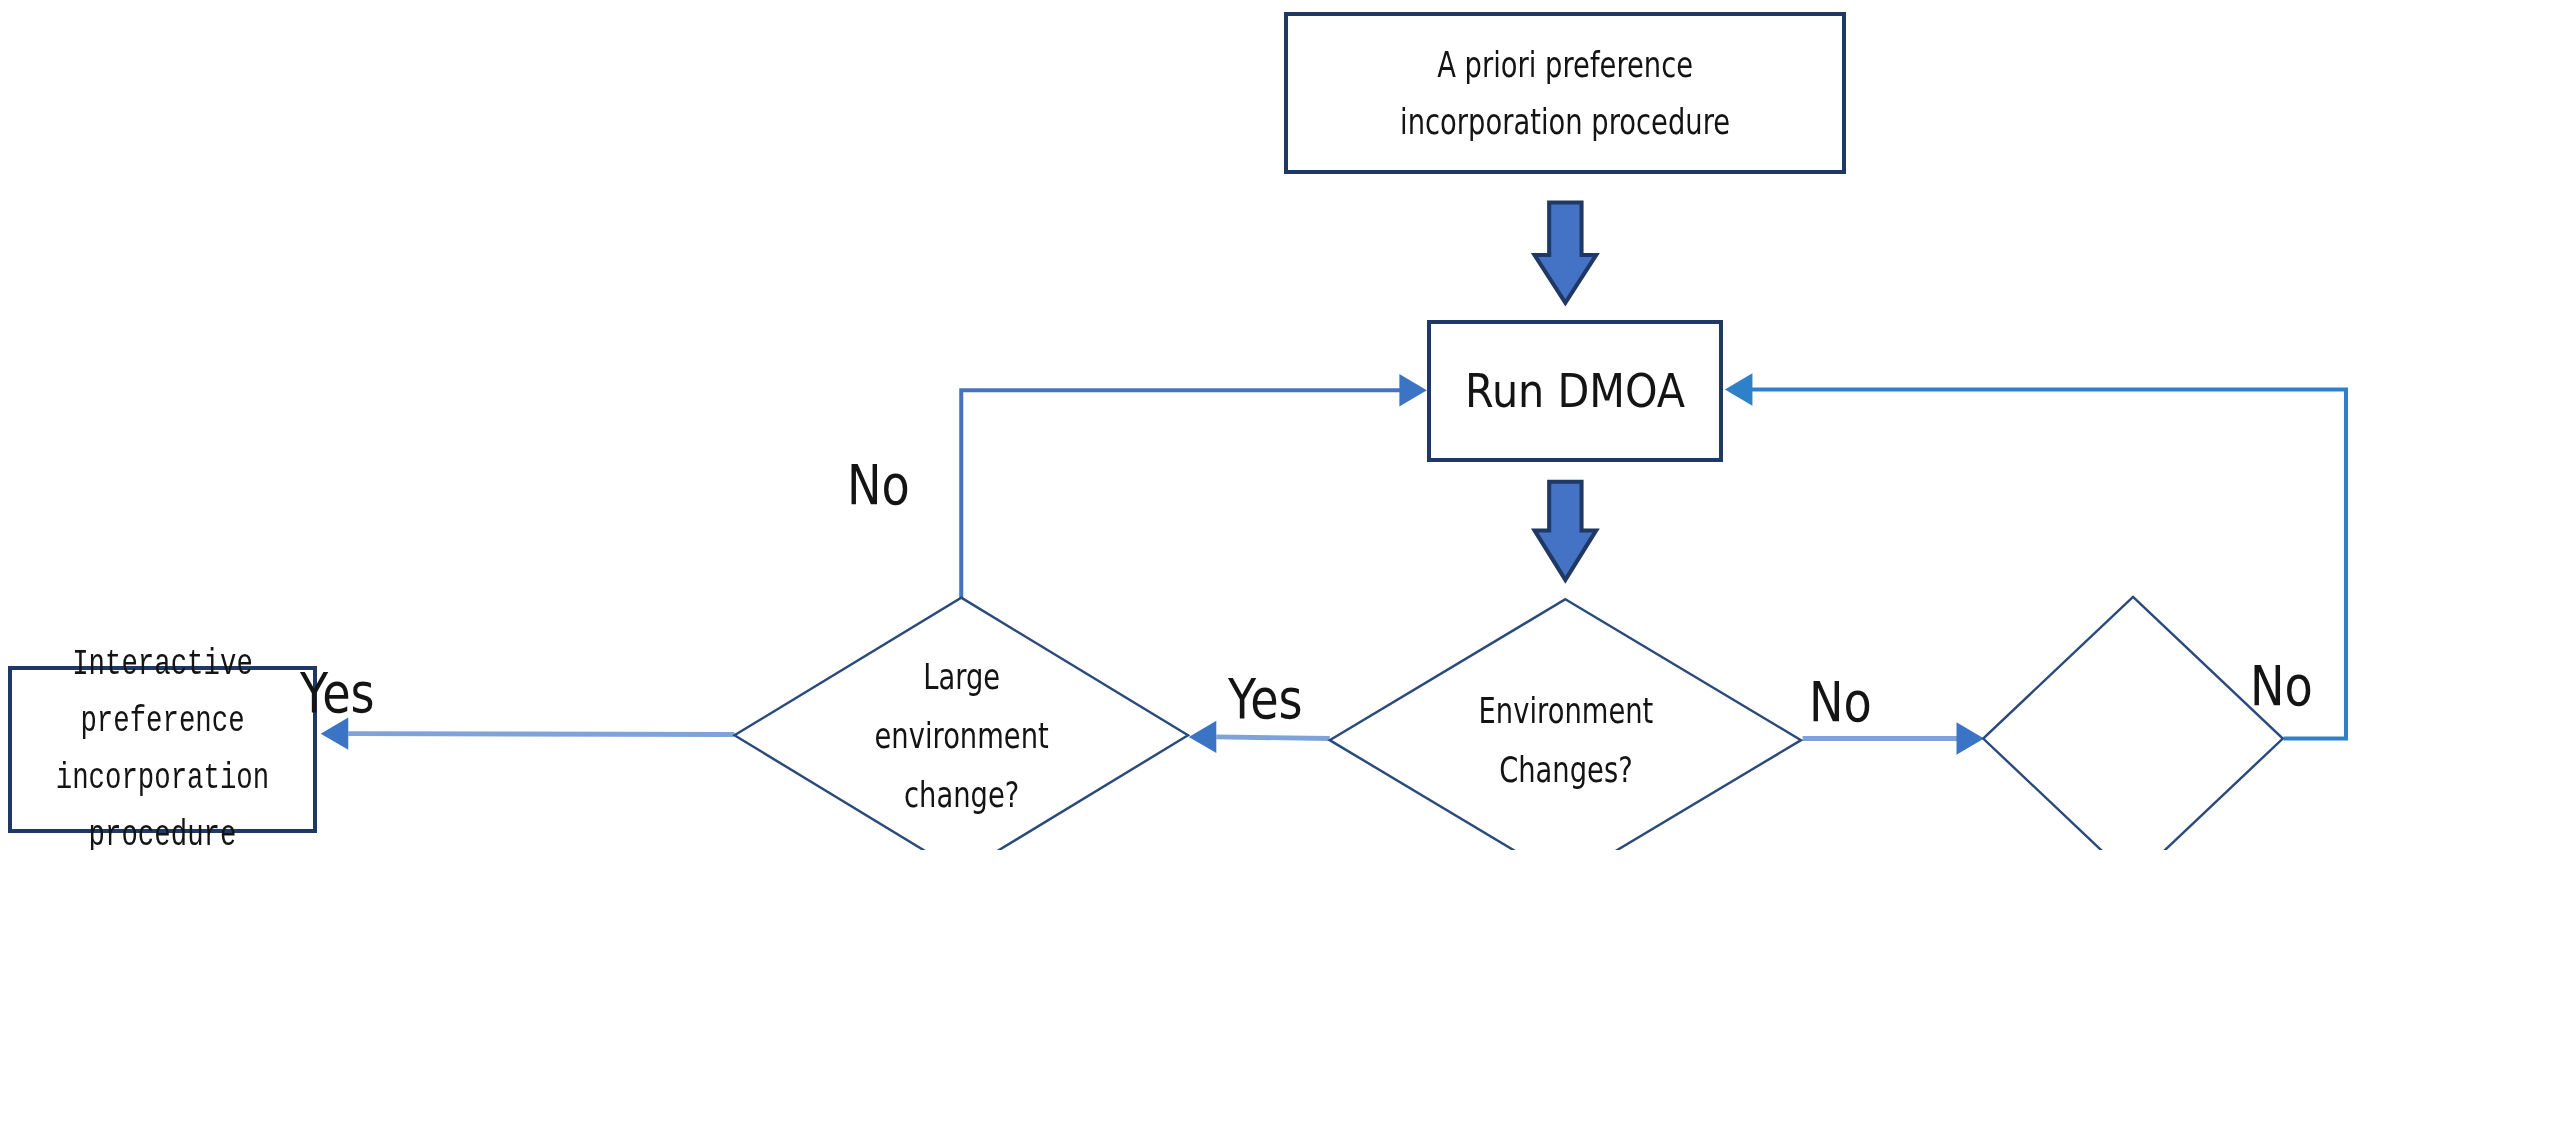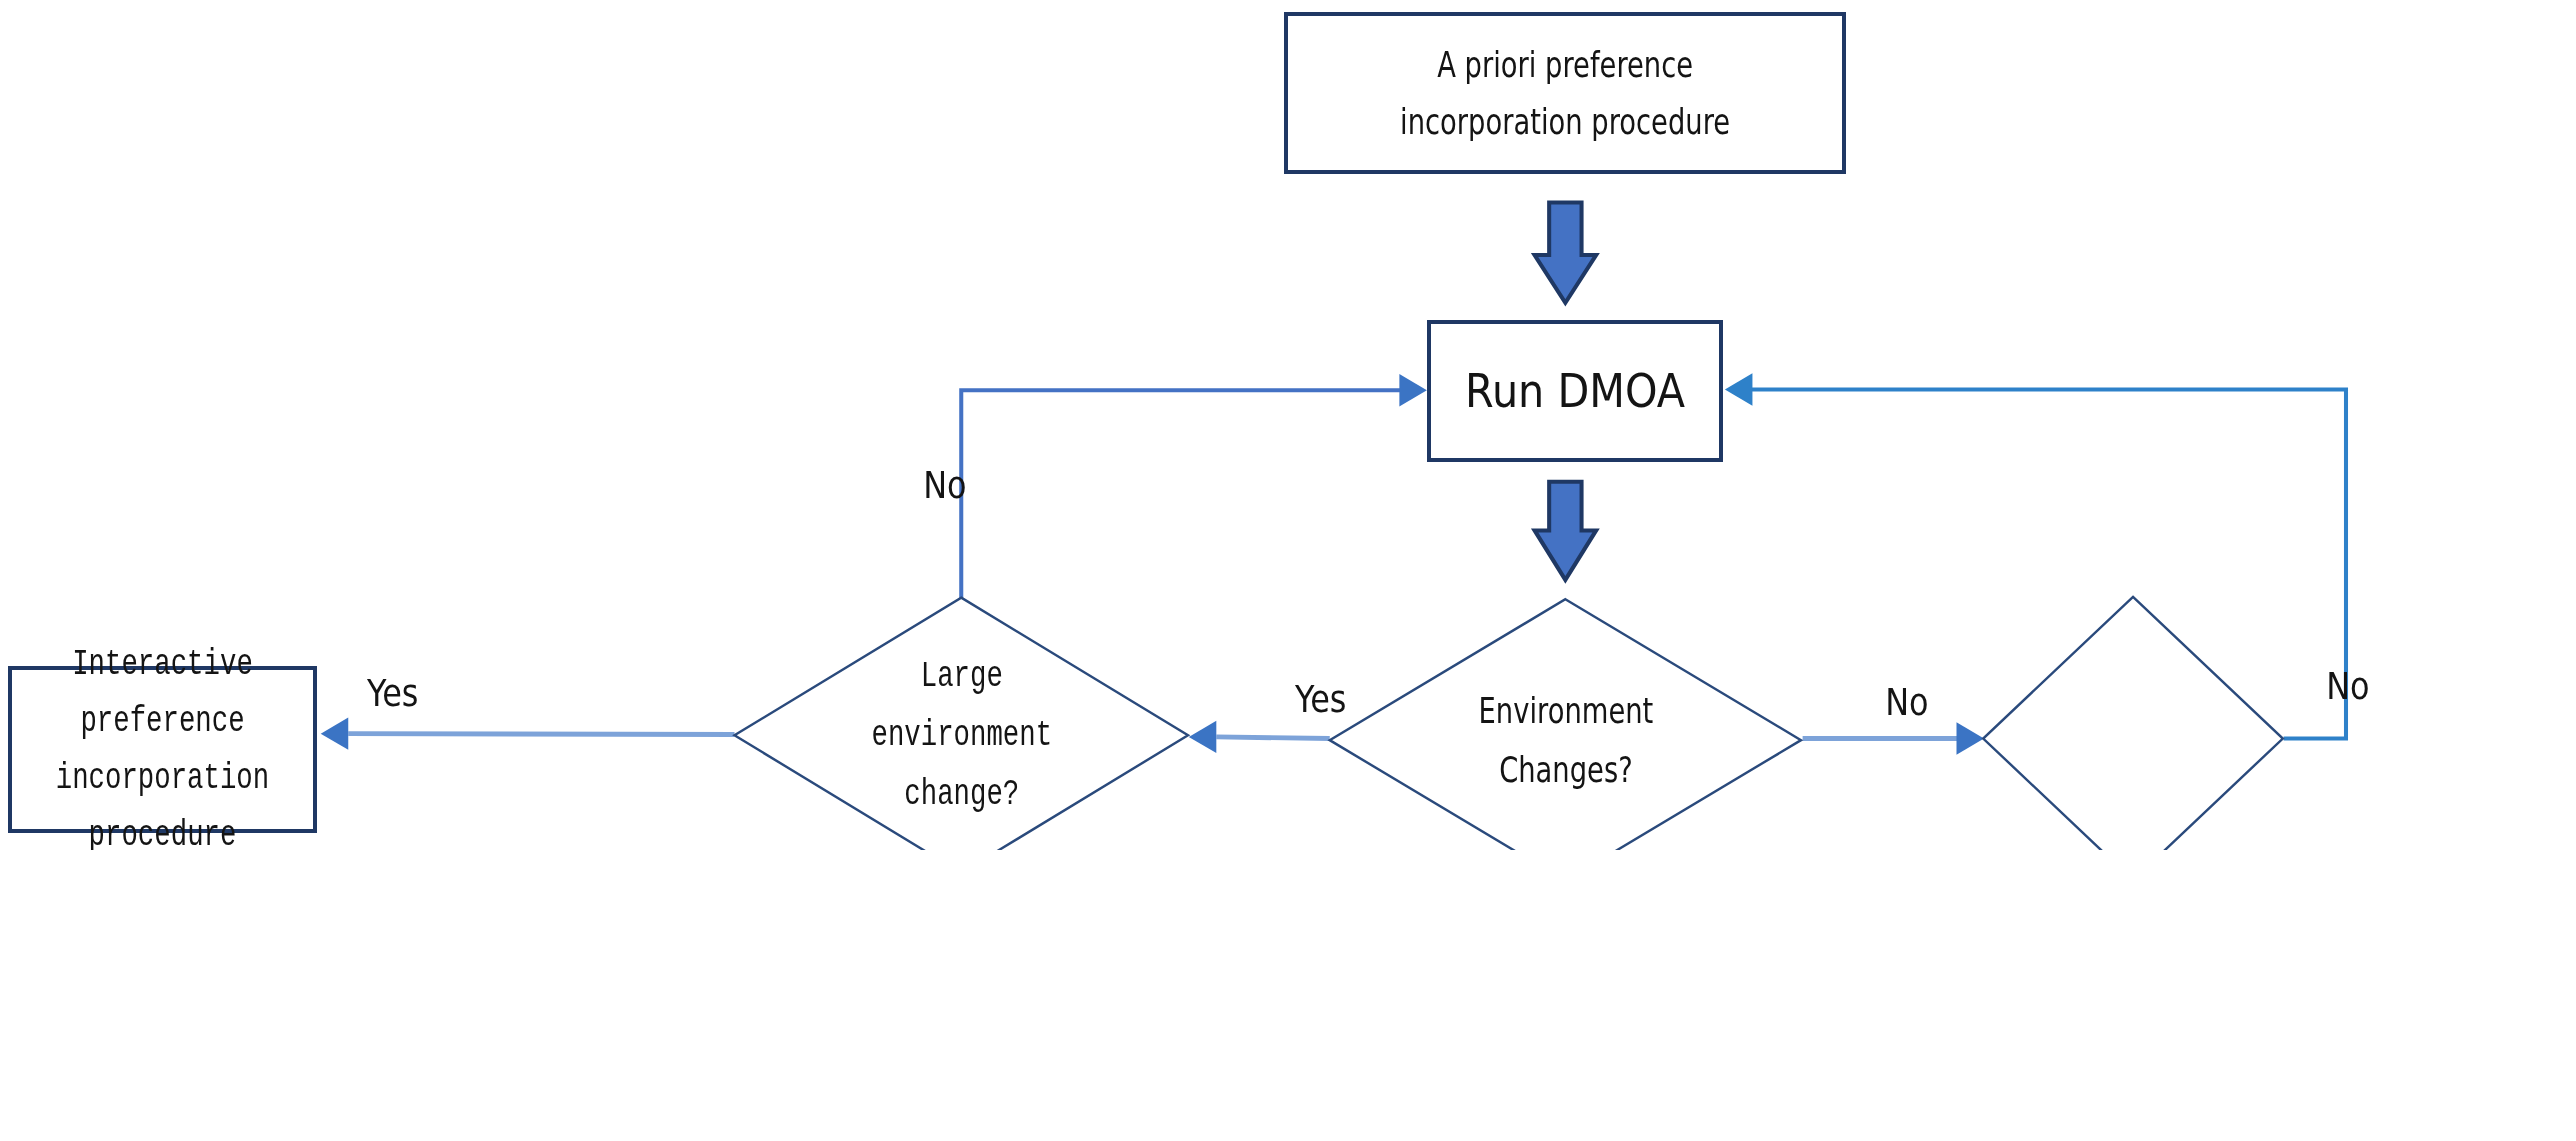--- a/index.html
+++ b/index.html
@@ -44,22 +44,22 @@
     position: absolute;
     display: flex;
     align-items: center;
     justify-content: center;
     pointer-events: none;
   }
   .diamond-label .node-label { line-height: 59px; }
   .edge-label {
     position: absolute;
     display: flex;
-    justify-content: flex-end;
-    font-size: 38px;
+    justify-content: flex-start;
+    font-size: 55px;
     line-height: 52px;
     color: #141414;
   }
   .edge-label .txt {
     width: max-content;
     transform: scaleX(0.84);
   }
   .stop-label {
     position: absolute;
     font-size: 42px;
@@ -116,21 +116,21 @@
 
   <div class="rect-node" style="left:1427px; top:320px; width:296px; height:142px;">
     <div class="node-label big">Run DMOA</div>
   </div>
 
   <div class="rect-node" style="left:8px; top:666px; width:309px; height:167px;font-family:Liberation Mono, monospace;">
     <div class="node-label">Interactive preference
 incorporation procedure</div>
   </div>
 
-  <div class="diamond-label" style="left:759px; top:638px; width:405px; height:194px;font-family:Liberation Mono, monospace;">
+  <div class="diamond-label" style="left:759px; top:638px; width:405px; height:194px;">
     <div class="node-label">Large
 environment
 change?</div>
   </div>
 
   <div class="diamond-label" style="left:1331px; top:643px; width:470px; height:194px;">
     <div class="node-label">Environment
 Changes?</div>
   </div>
 

